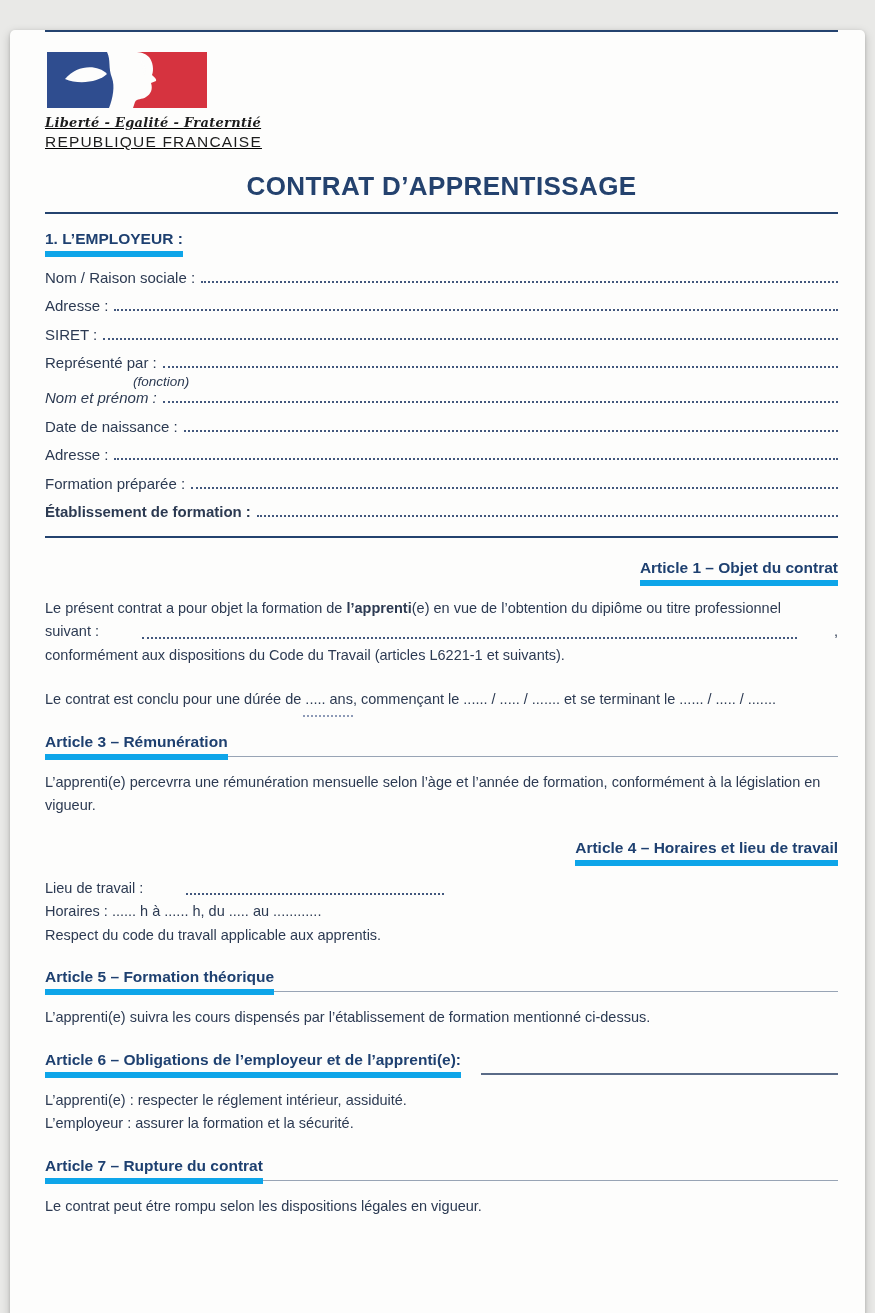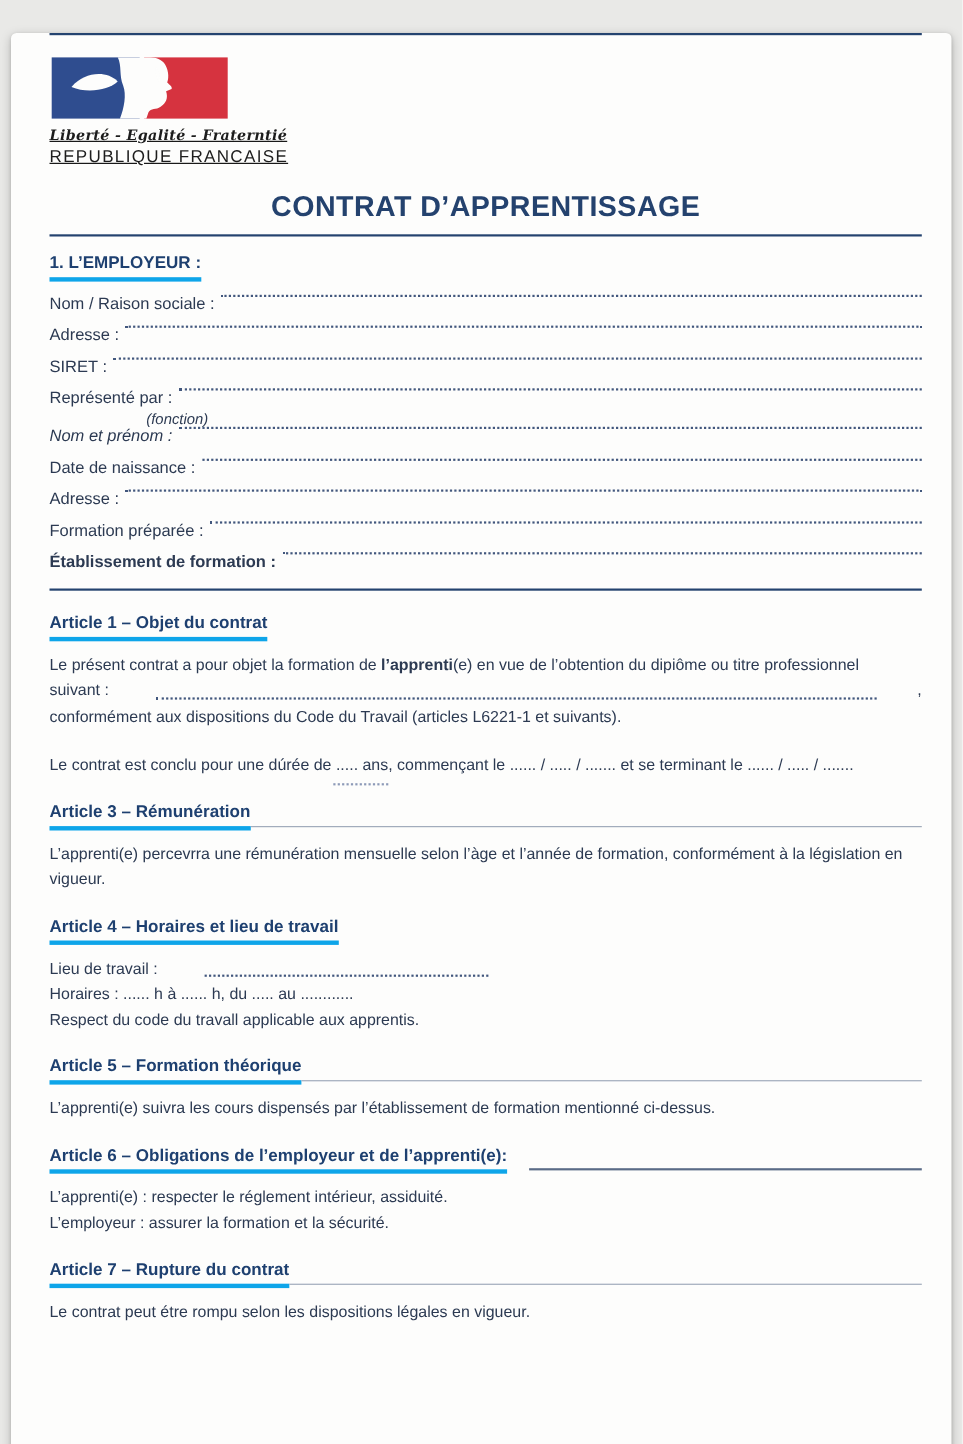--- a/index.html
+++ b/index.html
@@ -24,33 +24,33 @@
   .logo-wrap svg{display:inline-block;}
   .motto{font-family:"DejaVu Serif","Liberation Serif",serif;font-style:italic;font-weight:bold;
          font-size:13px;color:#1c1c1c;margin-top:3px;letter-spacing:.3px;}
   .country{font-size:15.5px;color:#1d1d1d;letter-spacing:1.2px;margin-top:3px;}
   .doc-title{text-align:center;font-size:26px;font-weight:bold;color:#24426e;
              letter-spacing:.4px;margin-top:20px;}
   .title-rule{margin-top:10px;}
 
   
   .sec-head,.at{font-weight:bold;color:#1e4070;font-size:15.5px;display:inline-block;
-                border-bottom:4px solid #0ea5e9;padding-bottom:3px;}
+                border-bottom:6px solid #0ea5e9;padding-bottom:3px;}
   .sec-head{margin-top:16px;}
-  .frow{display:flex;align-items:flex-start;font-size:15px;color:#2c3a52;margin-top:11.5px;}
+  .frow{display:flex;align-items:flex-end;font-size:15px;color:#2c3a52;margin-top:11.5px;}
   .frow .lbl{white-space:nowrap;}
   .lbl.bold{font-weight:bold;}
   .lead{flex:1;border-bottom:2px dotted #42577d;margin:0 0 3px 6px;height:0;}
   .lead.fixed{flex:none;width:258px;}
   .note{font-style:italic;font-size:13.5px;color:#2c3a52;margin:3px 0 0 88px;}
   .sep-rule{margin-top:16px;border-top-width:2px;}
 
   
   .art{margin-top:21px;position:relative;}
-  .ah{display:flex;align-items:flex-end;}
+  .ah{display:flex;align-items:flex-end;justify-content:flex-end;}
   .hr-fill{flex:1;border-bottom:1px solid #98a4b5;margin:0 0 3px 0;}
   .hr-fill.strong{border-bottom:2px solid #5a6b87;margin-left:20px;}
   .body{font-size:14.5px;color:#2c3a52;margin-top:11px;line-height:1.62;}
   .body .ln{display:flex;align-items:flex-end;gap:37px;}
   .body .ln .lead{margin-bottom:5px;}
   .b{font-weight:bold;}
   .artifact{position:absolute;top:27px;left:258px;width:50px;border-top:2px dotted #5e719b;opacity:.7;}
 
   
   .footer{position:relative;margin-top:34px;height:168px;}

